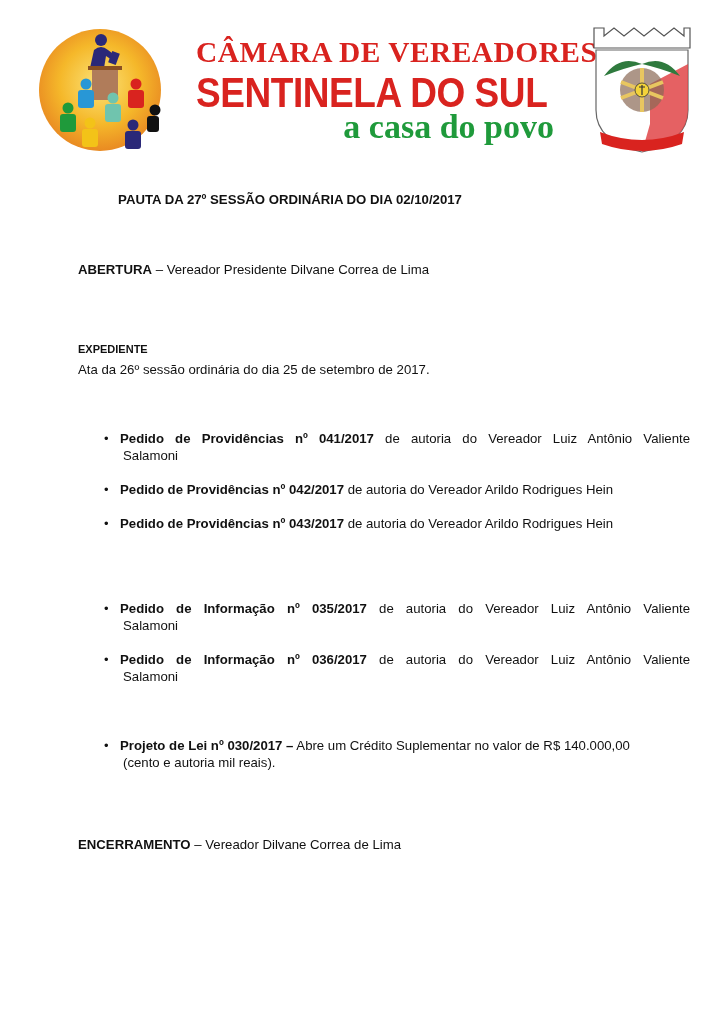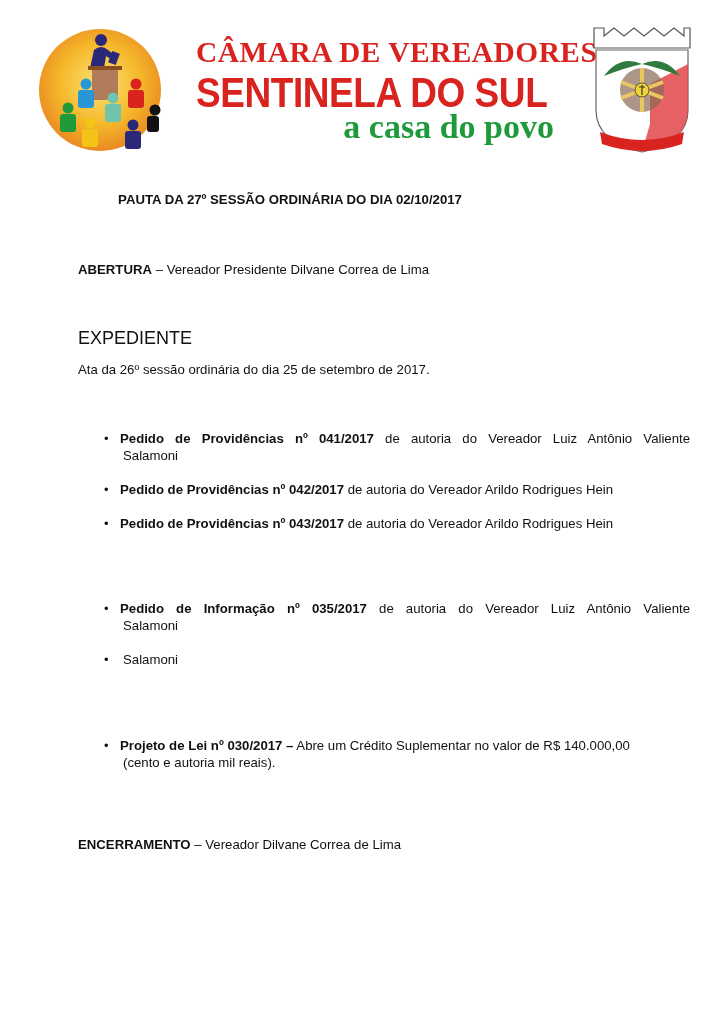--- a/index.html
+++ b/index.html
@@ -17,21 +17,21 @@
                  font-size: 43px; line-height: 44px; white-space: nowrap; letter-spacing: -0.5px;
                  transform: scaleX(0.86); transform-origin: left; margin-top: 2px; }
   .title-line3 { font-family: "Liberation Serif", serif; font-weight: bold; color: #1f9a3b;
                  font-size: 34px; line-height: 26px; text-align: right; padding-right: 22px; margin-top: 0px; }
   .crest { left: 590px; top: 24px; width: 104px; height: 132px; }
 
   
   .doc-title { left: 0; width: 580px; top: 192px; text-align: center; font-weight: bold; font-size: 13.2px; }
   .para { left: 78px; font-size: 13.2px; white-space: nowrap; }
   .para b { font-weight: bold; }
-  .heading { left: 78px; font-size: 18px; font-weight: normal; }
+  .heading { left: 78px; font-size: 11px; font-weight: bold; margin-top: 15px; }
 
   .item { left: 104px; width: 586px; font-size: 13.2px; line-height: 17px; }
   .item .bullet { position: absolute; left: 0; top: 0; font-size: 13px; }
   .item .txt { margin-left: 16px; text-align: justify; text-align-last: justify; display: block; }
   .item .txt.noj { text-align-last: left; }
   .item .cont { margin-left: 19px; display: block; }
   .item b { font-weight: bold; }
 
   .footer { left: 0; width: 724px; top: 936px; text-align: center;
             font-family: "Liberation Serif", serif; font-style: italic; font-size: 17.5px;
@@ -133,20 +133,21 @@
 </div>
 
 <div class="abs item" style="top:600px;">
   <span class="bullet">•</span>
   <span class="txt"><b>Pedido de Informação nº 035/2017</b><span> de autoria do Vereador Luiz Antônio Valiente</span></span>
   <span class="cont">Salamoni</span>
 </div>
 
 <div class="abs item" style="top:651px;">
   <span class="bullet">•</span>
+  <span class="txt"><b>Pedido de Informação nº 036/2017</b><span> de autoria do Vereador Luiz Antônio Valiente</span></span>
   <span class="cont">Salamoni</span>
 </div>
 
 <div class="abs item" style="top:737px;">
   <span class="bullet">•</span>
   <span class="txt noj"><b>Projeto de Lei nº 030/2017 –</b><span> Abre um Crédito Suplementar no valor de R$ 140.000,00</span></span>
   <span class="cont">(cento e autoria mil reais).</span>
 </div>
 
 <div class="abs para" style="top:837px;">

